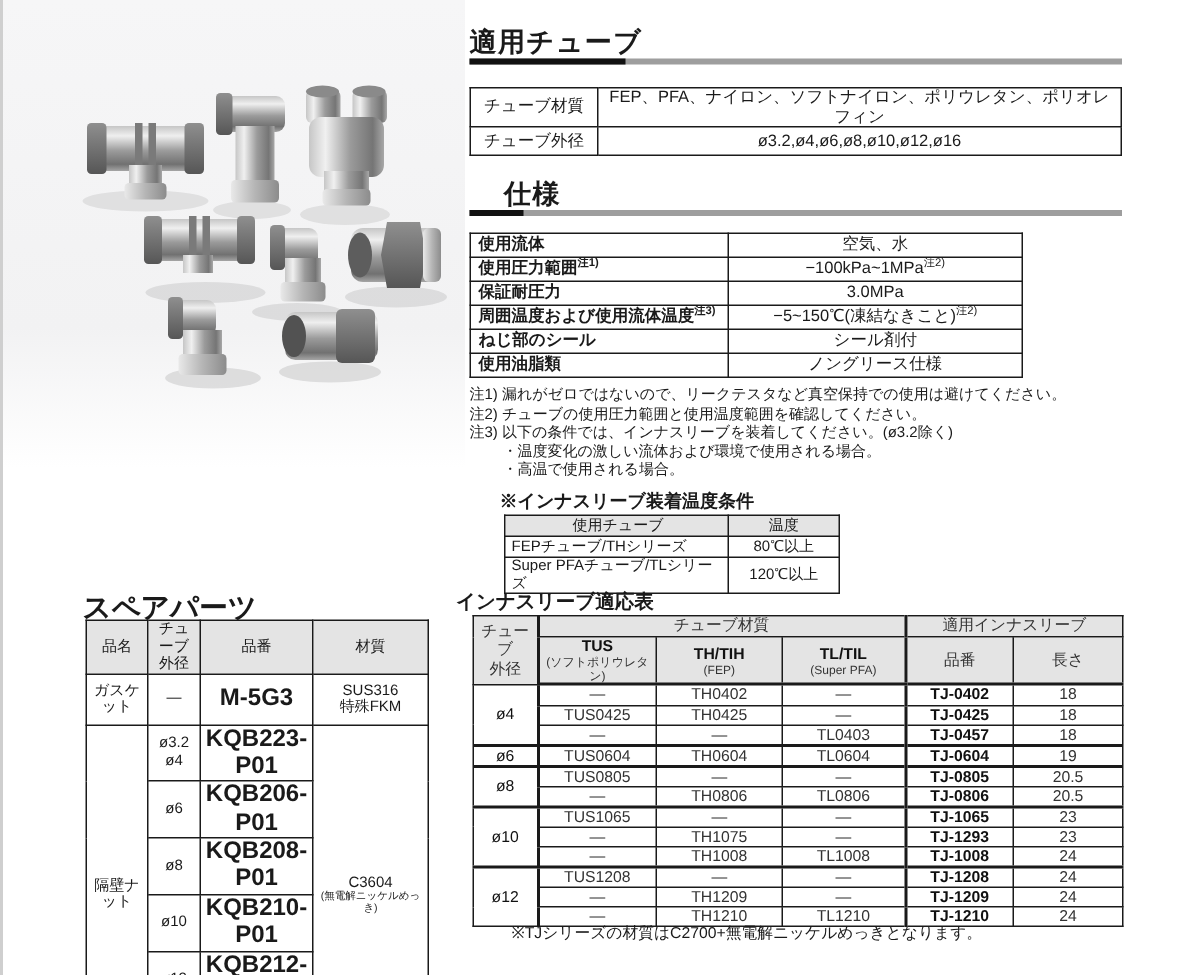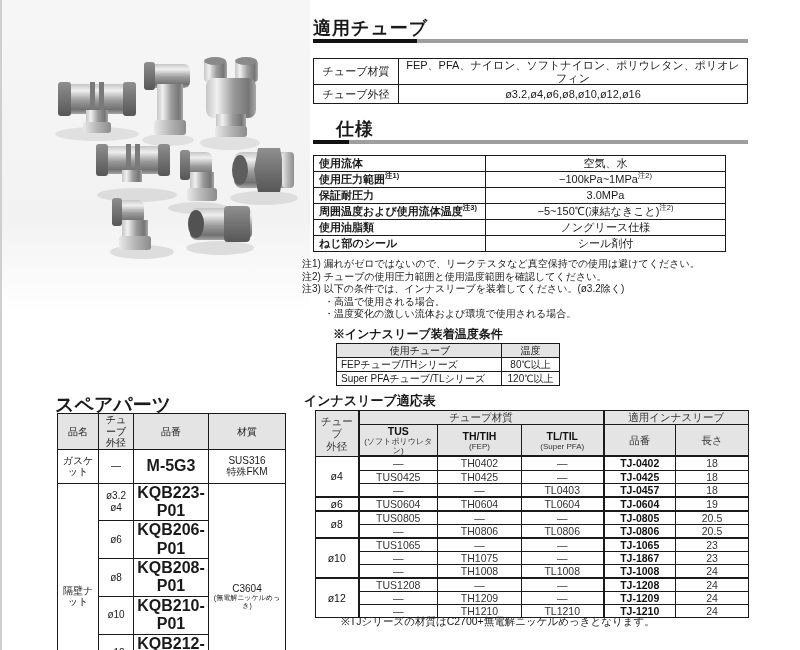--- a/index.html
+++ b/index.html
@@ -26,33 +26,33 @@
   td, th { border:1px solid #1a1a1a; padding:0 2px; text-align:center; vertical-align:middle;
            font-size:10.5px; font-weight:normal; line-height:1.15; overflow:hidden; }
   .hdr { background:#e4e4e4; }
 
   
   #tbl-apply { left:313px; top:58px; width:435px; }
   #tbl-apply td { height:19px; font-size:11px; }
   #tbl-apply td.lbl { width:85px; }
 
   
-  #tbl-spec { left:313px; top:155px; width:413px;padding-left:36px; }
+  #tbl-spec { left:313px; top:155px; width:369px;padding-left:36px; }
   #tbl-spec td { height:16px; font-size:11px; }
   #tbl-spec td.lbl { width:172px; text-align:left; padding-left:5px; font-weight:bold; }
   sup { font-size:7.5px; vertical-align:super; line-height:0; }
 
   
-  .notes { position:absolute; left:302px; top:258px; width:460px; font-size:10px; line-height:12.6px; }
+  .notes { position:absolute; left:313px; top:258px; width:460px; font-size:10px; line-height:12.6px; }
   .notes .indent { padding-left:22px; }
 
   
   #tbl-temp { left:336px; top:343px; width:224px; }
   #tbl-temp td { height:14px; font-size:10px; }
-  #tbl-temp td.c1 { width:165px; text-align:left; padding-left:4px; }
+  #tbl-temp td.c1 { width:149px; text-align:left; padding-left:4px; }
   #tbl-temp tr.h td { text-align:center; }
 
   
   #tbl-spare { left:57px; top:413px; width:228px; border:1.5px solid #1a1a1a; }
   #tbl-spare td { font-size:10px; }
   #tbl-spare col.c-name { width:41px; } #tbl-spare col.c-dia { width:35px; }
   #tbl-spare col.c-pn { width:75px; }  #tbl-spare col.c-mat { width:77px; }
   #tbl-spare .pn { font-weight:bold; font-size:16px; }
   #tbl-spare tr.r-h td { height:27px; }
   #tbl-spare tr.r-g td { height:34px; }
@@ -217,36 +217,36 @@
   </tr>
   <tr>
     <td class="lbl"><span>保証耐圧力</span><sup></sup></td>
     <td><span>3.0MPa</span><sup></sup></td>
   </tr>
   <tr>
     <td class="lbl"><span>周囲温度および使用流体温度</span><sup>注3)</sup></td>
     <td><span>−5~150℃(凍結なきこと)</span><sup>注2)</sup></td>
   </tr>
   <tr>
+    <td class="lbl"><span>ねじ部のシール</span></td>
+    <td><span>シール剤付</span></td>
+  </tr>
+  <tr>
     <td class="lbl"><span>使用油脂類</span></td>
     <td><span>ノングリース仕様</span></td>
-  </tr>
-  <tr>
-    <td class="lbl"><span>ねじ部のシール</span></td>
-    <td><span>シール剤付</span></td>
   </tr>
 </tbody>
   </table>
 
 <div class="notes">
   <div>注1) 漏れがゼロではないので、リークテスタなど真空保持での使用は避けてください。</div>
   <div>注2) チューブの使用圧力範囲と使用温度範囲を確認してください。</div>
   <div>注3) 以下の条件では、インナスリーブを装着してください。(ø3.2除く)</div>
+  <div class="indent">・温度変化の激しい流体および環境で使用される場合。</div>
   <div class="indent">・高温で使用される場合。</div>
-  <div class="indent">・温度変化の激しい流体および環境で使用される場合。</div>
 </div>
 
 <div class="sub-title" style="left:333px; top:326px; font-size:12px;">※インナスリーブ装着温度条件</div>
 <table id="tbl-temp">
   <tbody>
       <tr class="h">
     <td class="hdr c1">使用チューブ</td>
     <td class="hdr">温度</td>
   </tr>
   <tr>
@@ -387,21 +387,21 @@
     <td class="gsep">TUS1065</td>
     <td>—</td>
     <td>—</td>
     <td class="b pn gsep">TJ-1065</td>
     <td>23</td>
   </tr>
   <tr>
     <td class="gsep">—</td>
     <td>TH1075</td>
     <td>—</td>
-    <td class="b pn gsep">TJ-1867</td>
+    <td class="b pn gsep">TJ-1293</td>
     <td>23</td>
   </tr>
   <tr>
     <td class="gsep">—</td>
     <td>TH1008</td>
     <td>TL1008</td>
     <td class="b pn gsep">TJ-1008</td>
     <td>24</td>
   </tr>
 

